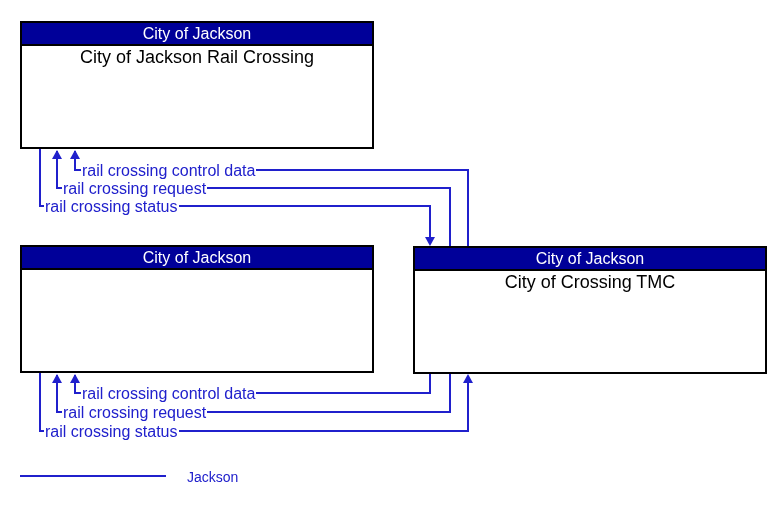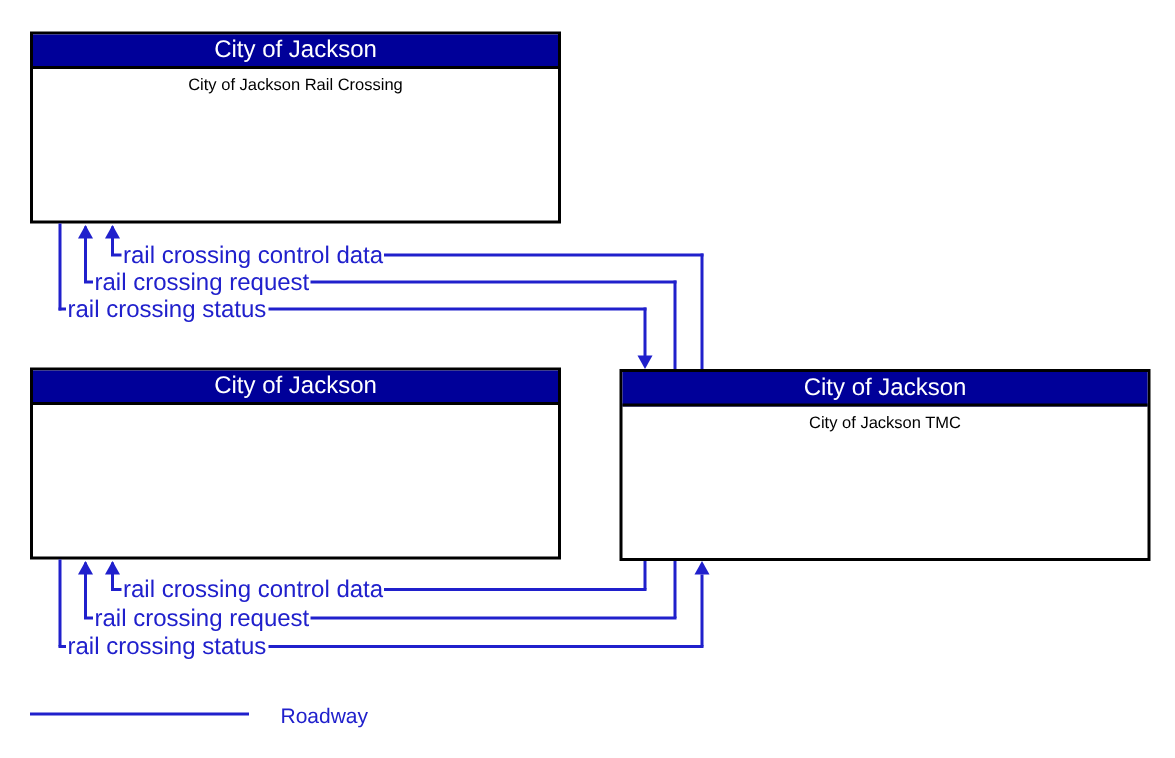--- a/index.html
+++ b/index.html
@@ -28,21 +28,21 @@
     background:var(--header-bg);
     border-bottom:2px solid var(--border);
     color:#ffffff;
     font-size:16px;
     line-height:21px;
     text-align:center;
     white-space:nowrap;
   }
   .box-body{
     color:#000000;
-    font-size:11px;
+    font-size:18px;
     line-height:21px;
     text-align:center;
     padding-top:1px;
     white-space:nowrap;
   }
   .vline,.hline{position:absolute;background:var(--line);}
   .vline{width:2px;}
   .hline{height:2px;}
   .arrow-up{
     position:absolute;width:0;height:0;
@@ -82,21 +82,21 @@
     <div class="box-header">City of Jackson</div>
     <div class="box-body">City of Jackson Rail Crossing</div>
   </div>
 
   <div class="box" style="left:20px;top:245px;">
     <div class="box-header">City of Jackson</div>
   </div>
 
   <div class="box" style="left:413px;top:246px;">
     <div class="box-header">City of Jackson</div>
-    <div class="box-body">City of Jackson TMC</div>
+    <div class="box-body">City of Crossing TMC</div>
   </div>
 
   <div class="arrow-up" style="left:70px;top:150px;"></div>
   <div class="vline" style="left:74px;top:151px;height:19px;"></div>
   <div class="hline" style="left:74px;top:169px;width:395px;"></div>
   <div class="vline" style="left:467px;top:169px;height:77px;"></div>
   <div class="flow-label" style="left:81px;top:163px;">rail crossing control data</div>
 
   <div class="arrow-up" style="left:52px;top:150px;"></div>
   <div class="vline" style="left:56px;top:151px;height:37px;"></div>
@@ -122,15 +122,15 @@
   <div class="vline" style="left:449px;top:374px;height:38px;"></div>
   <div class="flow-label" style="left:62px;top:405px;">rail crossing request</div>
 
   <div class="vline" style="left:39px;top:373px;height:58px;"></div>
   <div class="hline" style="left:39px;top:430px;width:430px;"></div>
   <div class="vline" style="left:467px;top:383px;height:48px;"></div>
   <div class="arrow-up" style="left:463px;top:374px;"></div>
   <div class="flow-label" style="left:44px;top:424px;">rail crossing status</div>
 
   <div class="hline" style="left:20px;top:475px;width:146px;"></div>
-  <div class="legend-label" style="left:187px;top:469px;">Roadway</div>
+  <div class="legend-label" style="left:187px;top:469px;">Jackson</div>
 
 </div>
 
 </body></html>

